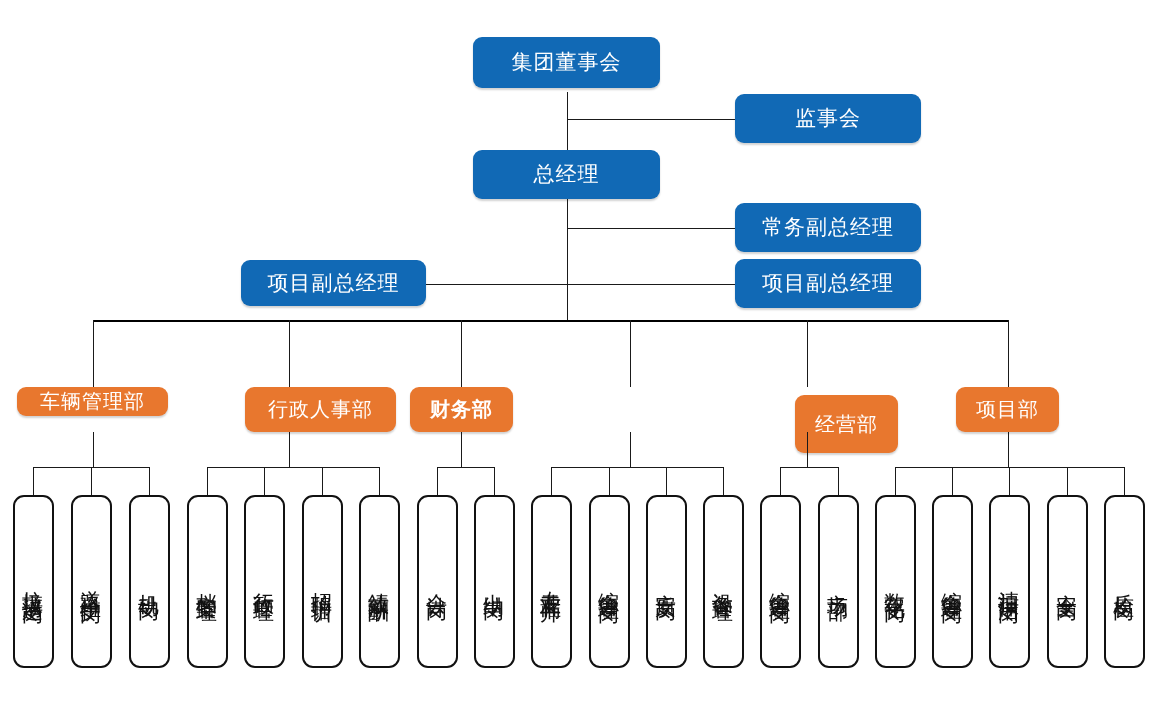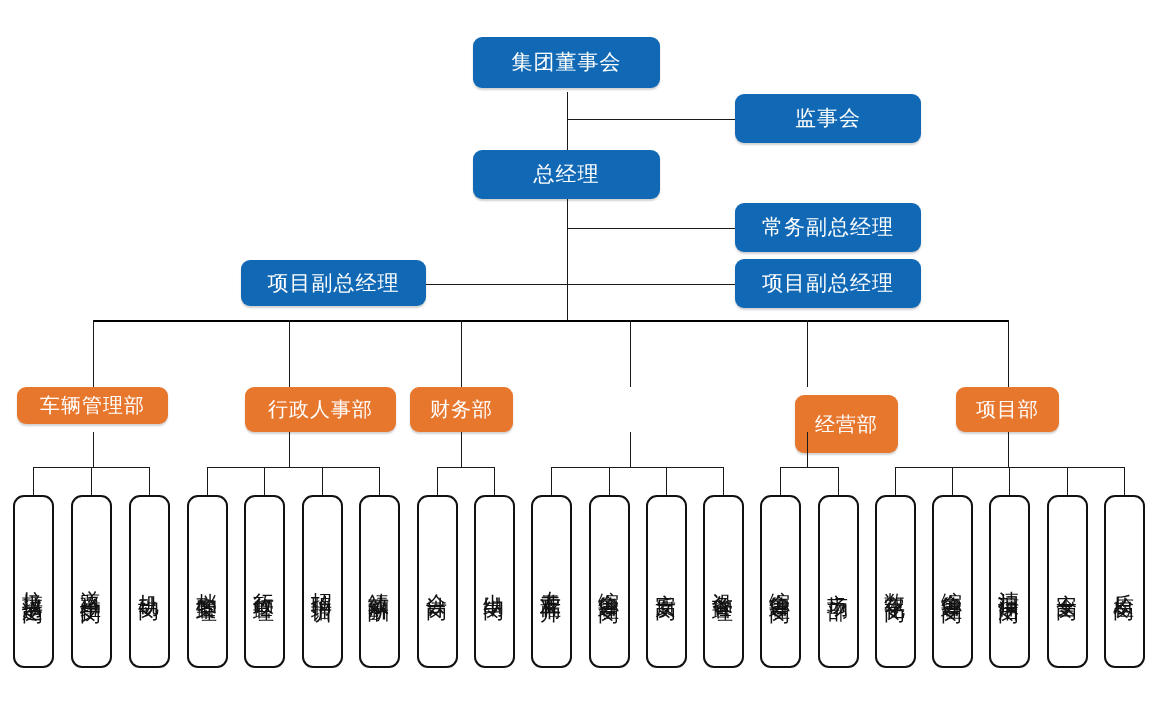--- a/index.html
+++ b/index.html
@@ -81,21 +81,21 @@
     </div>
     <div class="node blue" style="left: 241px; top: 260px; width: 185px; height: 46px;">
       <span>项目副总经理</span>
     </div>
     <div class="ln v" style="left: 566.5px; top: 92px; height: 58px;"></div>
     <div class="ln h" style="left: 566.5px; top: 118.5px; width: 168.5px;"></div>
     <div class="ln v" style="left: 566.5px; top: 199px; height: 121px;"></div>
     <div class="ln h" style="left: 566.5px; top: 227.5px; width: 168.5px;"></div>
     <div class="ln h" style="left: 426px; top: 283.5px; width: 309px;"></div>
     <div class="ln h thick" style="left: 93px; top: 320px; width: 915px; height: 2px;"></div>
-    <div class="node orange" style="left: 17px; top: 387px; width: 151px; height: 37px;">
+    <div class="node orange" style="left: 17px; top: 387px; width: 151px; height: 29px;">
       <span>车辆管理部</span>
     </div>
     <div class="ln v" style="left: 93px; top: 320px; height: 67px;"></div>
     <div class="ln v" style="left: 93px; top: 432px; height: 35px;"></div>
     <div class="ln h" style="left: 33px; top: 467px; width: 116px;"></div>
     <div class="ln v" style="left: 33px; top: 467px; height: 28px;"></div>
     <div class="leaf" style="left: 12.5px; top: 495px; width: 41px; height: 173px;">
       <span class="vtext">垃圾清运岗</span>
     </div>
     <div class="ln v" style="left: 91px; top: 467px; height: 28px;"></div>
@@ -121,21 +121,21 @@
       <span class="vtext">行政管理</span>
     </div>
     <div class="ln v" style="left: 322px; top: 467px; height: 28px;"></div>
     <div class="leaf" style="left: 301.5px; top: 495px; width: 41px; height: 173px;">
       <span class="vtext">招聘培训</span>
     </div>
     <div class="ln v" style="left: 379px; top: 467px; height: 28px;"></div>
     <div class="leaf" style="left: 358.5px; top: 495px; width: 41px; height: 173px;">
       <span class="vtext">绩效薪酬</span>
     </div>
-    <div class="node orange" style="left: 410px; top: 387px; width: 103px; height: 45px;">
+    <div class="node orange" style="left: 410px; top: 387px; width: 103px; height: 45px; font-weight: bold;">
       <span>财务部</span>
     </div>
     <div class="ln v" style="left: 461px; top: 320px; height: 67px;"></div>
     <div class="ln v" style="left: 461px; top: 432px; height: 35px;"></div>
     <div class="ln h" style="left: 437px; top: 467px; width: 57px;"></div>
     <div class="ln v" style="left: 437px; top: 467px; height: 28px;"></div>
     <div class="leaf" style="left: 416.5px; top: 495px; width: 41px; height: 173px;">
       <span class="vtext">会计岗</span>
     </div>
     <div class="ln v" style="left: 494px; top: 467px; height: 28px;"></div>

